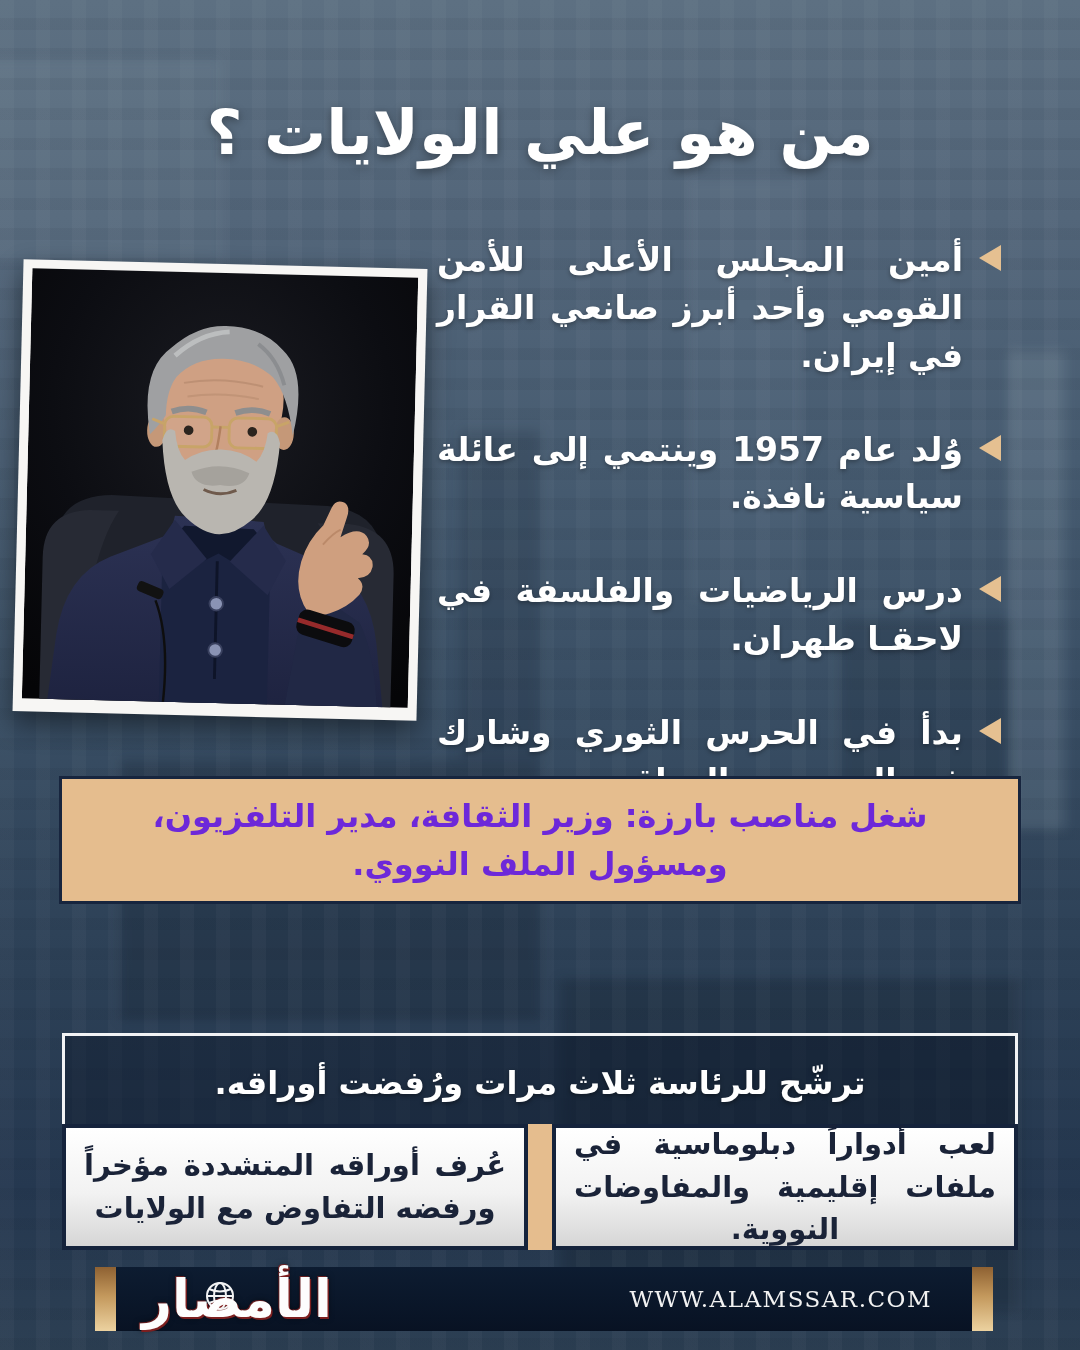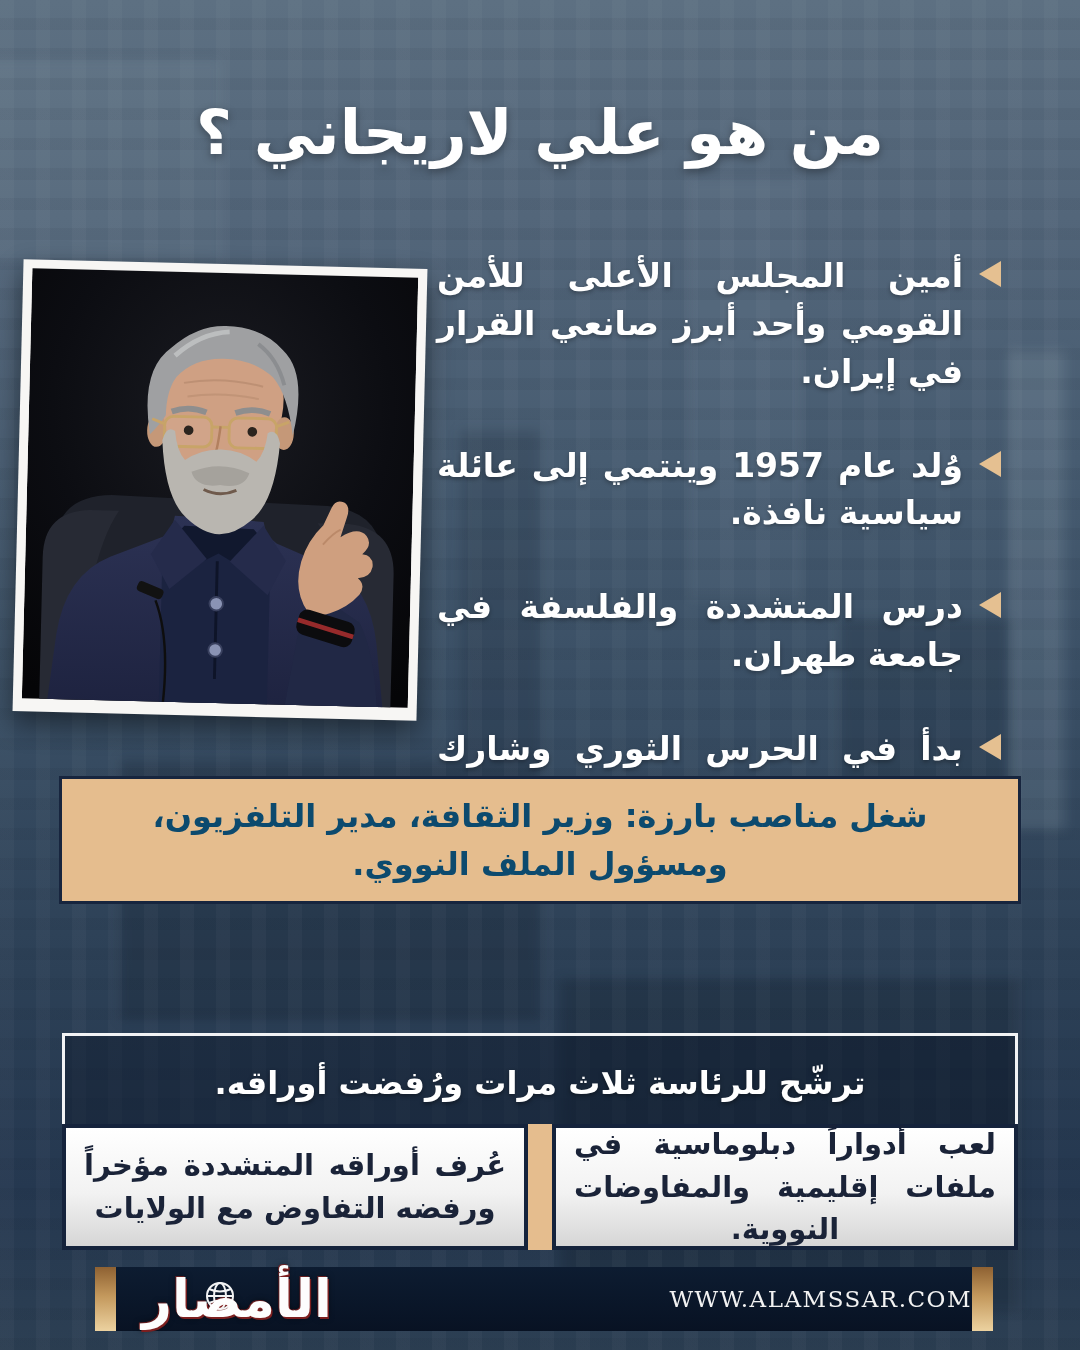--- a/index.html
+++ b/index.html
@@ -36,42 +36,42 @@
   
   .photo-frame{
     position:absolute;left:18px;top:264px;width:404px;height:452px;
     background:#f7f6f4;padding:9px 9px 13px 9px;box-sizing:border-box;
     transform:rotate(1.4deg);
     box-shadow:0 12px 28px rgba(0,0,0,0.45);
   }
   .photo-frame svg{display:block;width:100%;height:100%;}
 
   
-  .bullets{position:absolute;top:252px;right:77px;width:566px;}
+  .bullets{position:absolute;top:236px;right:77px;width:566px;}
   .bullet{position:relative;padding-right:40px;margin-bottom:46px;}
   .bullet p{
     margin:0;color:#ffffff;font-size:33px;font-weight:bold;line-height:1.45;
     text-align:justify;text-justify:inter-word;
     text-shadow:0 2px 4px rgba(0,0,0,0.3);
   }
   .tri{
     position:absolute;right:2px;top:9px;width:0;height:0;
     border-top:13px solid transparent;border-bottom:13px solid transparent;
     border-right:22px solid #e5c091;
   }
 
   
   .banner{
     position:absolute;top:779px;left:62px;right:62px;height:122px;
     background:#e5bd8e;box-sizing:border-box;
     display:flex;align-items:center;justify-content:center;padding:6px 24px;
     box-shadow:0 0 0 3px #17253e;
   }
   .banner p{
-    margin:0;color:#0c4a6e;font-size:32px;font-weight:bold;line-height:1.5;text-align:center;
+    margin:0;color:#6d28d9;font-size:32px;font-weight:bold;line-height:1.5;text-align:center;
   }
 
   
   .row{position:absolute;left:62px;right:62px;display:flex;box-sizing:border-box;}
   .row1{top:908px;height:114px;}
   .row2{top:1124px;height:126px;}
   .card{
     flex:1;background:linear-gradient(180deg,#ffffff 0%,#f2f2f2 55%,#d6d6d6 100%);
     border:4px solid #15233c;box-sizing:border-box;
     display:flex;align-items:center;justify-content:center;padding:6px 18px;
@@ -102,39 +102,39 @@
   .cap{width:21px;height:100%;background:linear-gradient(180deg,#8e6132 0%,#c3985c 45%,#ecd2a0 100%);}
   .logo{position:relative;margin-left:26px;height:100%;display:flex;align-items:center;}
   .logo-text{
     direction:rtl;font-size:52px;font-weight:bold;color:#fdfdfd;letter-spacing:1px;
     text-shadow:1.5px 1.5px 0 #7d1f1f,-1px -1px 0 rgba(125,31,31,0.8),0 0 6px rgba(0,0,0,0.6);
   }
   .globe{position:absolute;left:62px;top:13px;width:32px;height:32px;opacity:0.95;}
   .spacer{flex:1;}
   .site{
     font-family:"DejaVu Serif",serif;font-size:23px;color:#f2f2f2;letter-spacing:1.5px;
-    white-space:nowrap;
+    margin-right:40px;white-space:nowrap;
   }
 </style>
 </head>
 <body>
 
 <div class="canvas">
 
   <div class="bg">
     <div class="band b1"></div>
     <div class="band b2"></div>
     <div class="band b3"></div>
     <div class="band b4"></div>
     <div class="band b5"></div>
     <div class="band b6"></div>
     <div class="band b7"></div>
   </div>
 
-  <h1 class="title">من هو علي لاريجاني ؟</h1>
+  <h1 class="title">من هو علي الولايات ؟</h1>
 
   <div class="photo-frame">
     <svg viewBox="0 0 400 452" preserveAspectRatio="xMidYMid slice">
       <defs>
         <radialGradient id="pbg" cx="50%" cy="32%" r="80%">
           <stop offset="0%" stop-color="#1a1b21"></stop>
           <stop offset="55%" stop-color="#0c0d12"></stop>
           <stop offset="100%" stop-color="#050507"></stop>
         </radialGradient>
         <linearGradient id="jkt" x1="0" y1="0" x2="0" y2="1">
@@ -210,21 +210,21 @@
     <div class="bullet">
       <span class="tri"></span>
       <p>أمين المجلس الأعلى للأمن القومي وأحد أبرز صانعي القرار في إيران.</p>
     </div>
     <div class="bullet">
       <span class="tri"></span>
       <p>وُلد عام 1957 وينتمي إلى عائلة سياسية نافذة.</p>
     </div>
     <div class="bullet">
       <span class="tri"></span>
-      <p>درس المتشددة والفلسفة في جامعة طهران.</p>
+      <p>درس الرياضيات والفلسفة في لاحقـا طهران.</p>
     </div>
     <div class="bullet">
       <span class="tri"></span>
       <p>بدأ في الحرس الثوري وشارك في الحرب مع العراق.</p>
     </div>
   </div>
 
   <div class="banner">
     <p>شغل مناصب بارزة: وزير الثقافة، مدير التلفزيون، ومسؤول الملف النووي.</p>
   </div>

